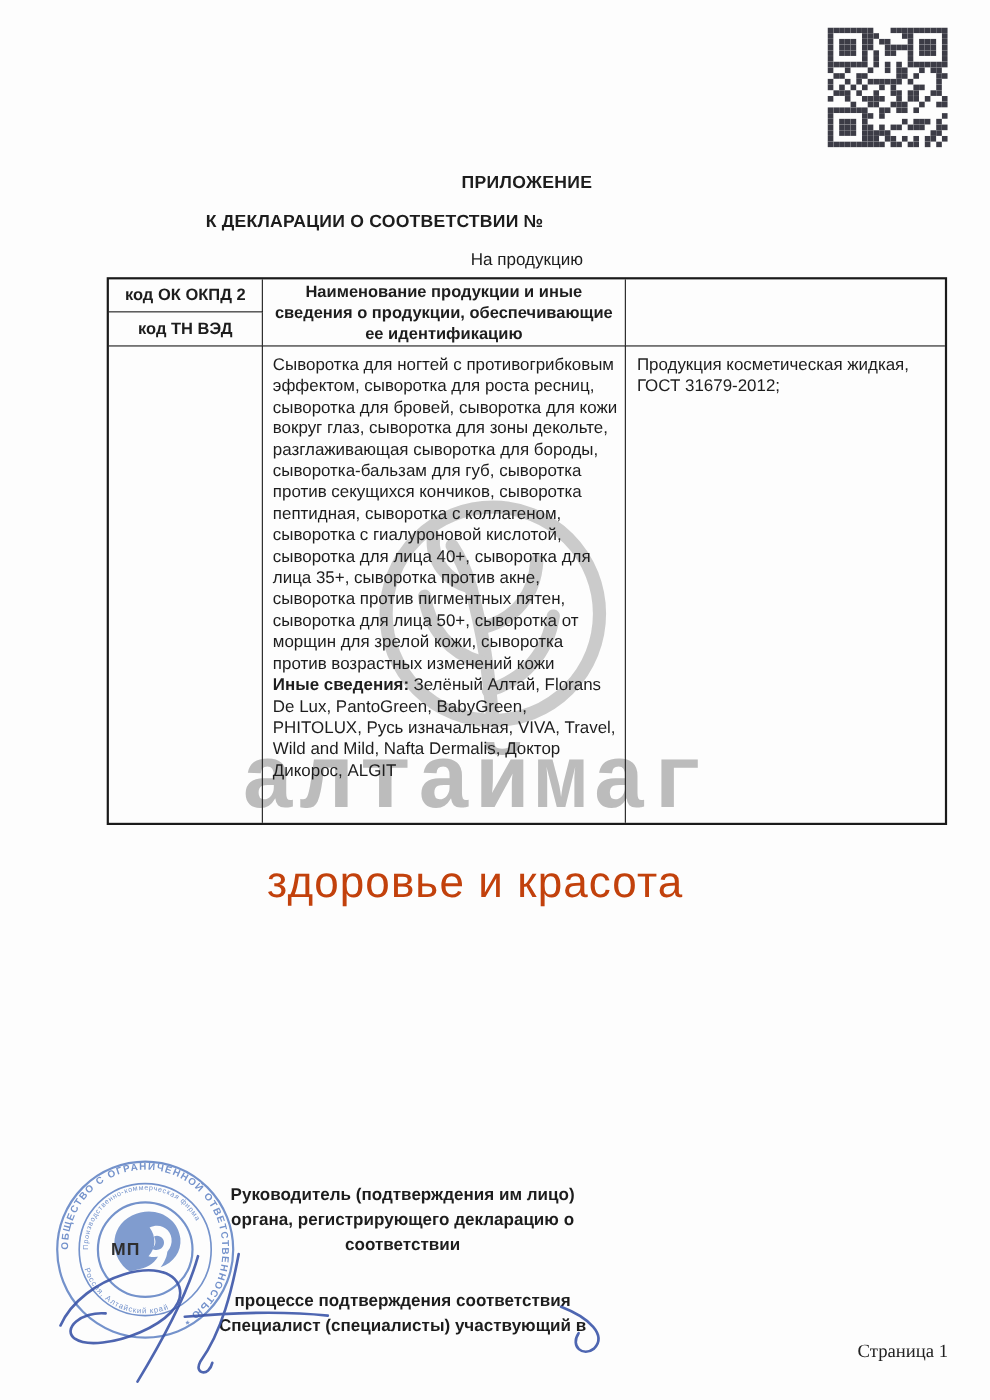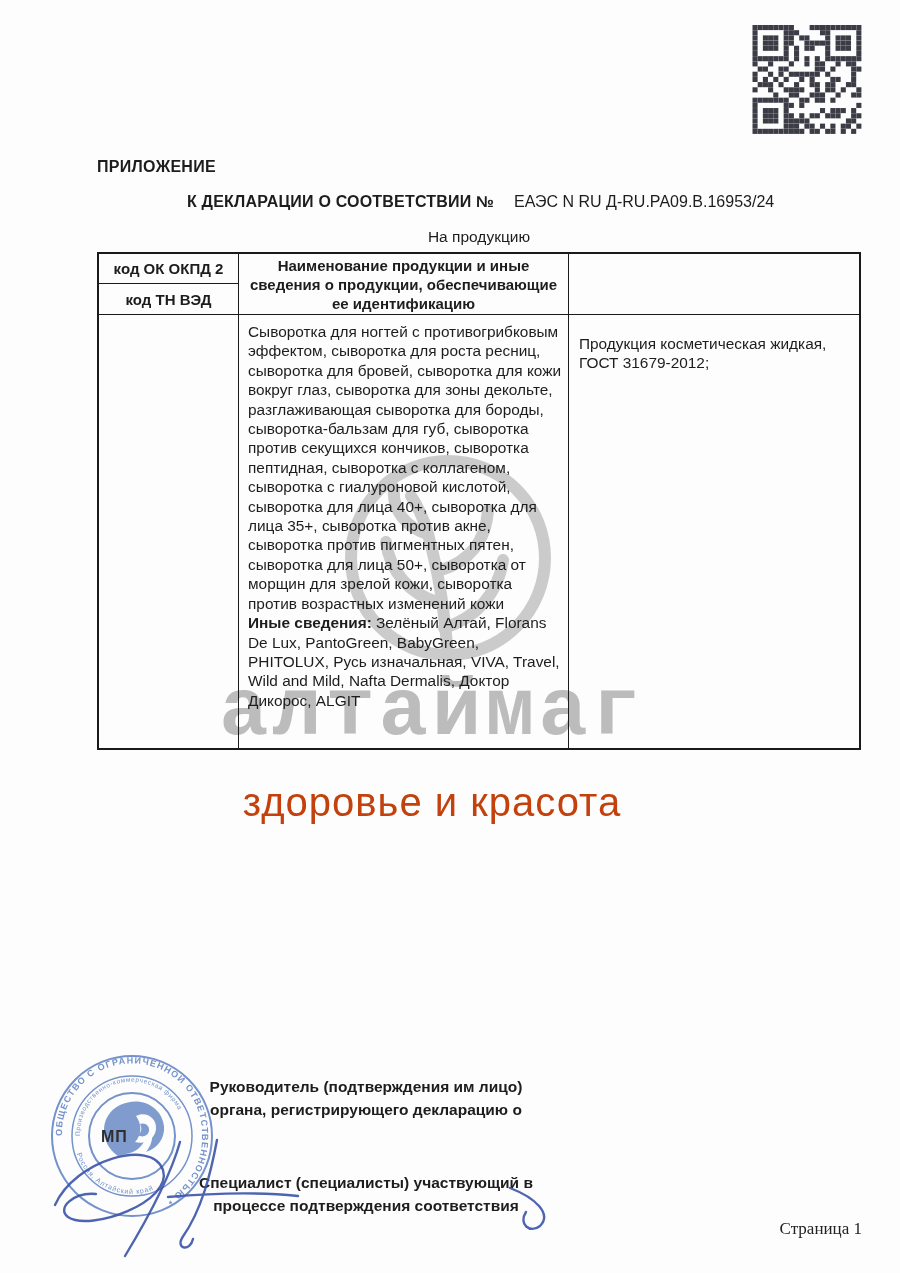--- a/index.html
+++ b/index.html
@@ -10,21 +10,21 @@
     margin:0 auto;
     font-family:"Liberation Sans", sans-serif;
     color:#1d1d1d;
     overflow:hidden;
   }
   
   .qr{position:absolute;left:751px;top:25px;width:112px;height:109px;}
   
   .title-appendix{
     position:absolute;left:97px;top:158px;width:764px;
-    font-weight:bold;font-size:16px;letter-spacing:.3px;
+    text-align:center;font-weight:bold;font-size:16px;letter-spacing:.3px;
   }
   .decl-line{
     position:absolute;left:187px;top:193px;width:680px;
     display:flex;gap:20px;align-items:center;font-size:16px;
   }
   .decl-line .lbl{font-weight:bold;letter-spacing:.2px;}
   .subtitle{
     position:absolute;left:97px;top:228px;width:764px;
     text-align:center;font-size:15.5px;
   }
@@ -53,21 +53,21 @@
   .hc{display:flex;align-items:center;justify-content:center;
       font-weight:bold;font-size:15px;text-align:center;line-height:19px;}
   .c1a{grid-column:1;grid-row:1;border-right:1.5px solid #1a1a1a;border-bottom:1.5px solid #1a1a1a;}
   .c1b{grid-column:1;grid-row:2;border-right:1.5px solid #1a1a1a;}
   .h2 {grid-column:2;grid-row:1/span 2;border-right:1.5px solid #1a1a1a;padding:0 6px;}
   .h3 {grid-column:3;grid-row:1/span 2;padding:0 6px;}
   .b1 {grid-column:1;grid-row:3;border-top:1.5px solid #1a1a1a;border-right:1.5px solid #1a1a1a;}
   .b2 {grid-column:2;grid-row:3;border-top:1.5px solid #1a1a1a;border-right:1.5px solid #1a1a1a;
        padding:7px 6px 0 9px;font-size:15.4px;line-height:19.4px;}
   .b3 {grid-column:3;grid-row:3;border-top:1.5px solid #1a1a1a;
-       padding:19px 8px 0 10px;font-size:15.4px;line-height:19.4px;}
+       padding:7px 8px 0 10px;font-size:15.4px;line-height:19.4px;}
   .b2 b{margin-right:4px;}
   
   .stamp{position:absolute;left:48px;top:1052px;width:168px;height:168px;z-index:1;opacity:.85;}
   .mp{position:absolute;left:101px;top:1128px;z-index:2;font-weight:bold;font-size:16px;color:#2e2e2e;letter-spacing:1px;}
   .sig{position:absolute;left:30px;top:1130px;width:552px;height:132px;z-index:3;}
   .head-block{
     position:absolute;left:175px;top:1076px;width:382px;z-index:2;
     text-align:center;font-weight:bold;font-size:15.5px;line-height:22.5px;
   }
   .spec-block{
@@ -319,21 +319,20 @@
       <rect x="64.00" y="106.67" width="5.23" height="5.23" fill="#3c3c46"></rect>
       <rect x="74.67" y="106.67" width="5.23" height="5.23" fill="#3c3c46"></rect>
       <rect x="80.00" y="106.67" width="5.23" height="5.23" fill="#3c3c46"></rect>
       <rect x="90.67" y="106.67" width="5.23" height="5.23" fill="#3c3c46"></rect>
       <rect x="101.33" y="106.67" width="5.23" height="5.23" fill="#3c3c46"></rect>
     </svg>
 
   <div class="title-appendix">ПРИЛОЖЕНИЕ</div>
   <div class="decl-line">
     <span class="lbl">К ДЕКЛАРАЦИИ О СООТВЕТСТВИИ №</span>
-    <span class="num">ЕАЭС N RU Д-RU.РА09.В.16953/24</span>
   </div>
   <div class="subtitle">На продукцию</div>
 
   <svg class="wm-leaf" viewBox="0 0 216 216">
     <defs>
         <clipPath id="wmclip">
           <circle cx="108" cy="108" r="104"></circle>
         </clipPath>
       </defs>
     <g stroke="#c6c6c6" fill="none" stroke-width="12" stroke-linecap="round" opacity="0.9">
@@ -396,21 +395,22 @@
       <path d="M150,12 C140,48 118,88 95,126"></path>
       <path d="M187,10 C181,42 172,80 152,108 C146,119 160,122 163,109"></path>
       <path d="M138,67 C195,62 240,63 268,66"></path>
       <path d="M480,58 C506,68 522,84 510,96 C500,104 488,94 496,82"></path>
     </g>
   </svg>
 
   <div class="head-block">
     <div>Руководитель (подтверждения им лицо)</div>
     <div>органа, регистрирующего декларацию о</div>
+    <div>соответствии</div>
   </div>
   <div class="spec-block">
+    <div>процессе подтверждения соответствия</div>
     <div>Специалист (специалисты) участвующий в</div>
-    <div>процессе подтверждения соответствия</div>
   </div>
 
   <div class="page-num">Страница 1</div>
 
 </div>
 
 </body></html>

